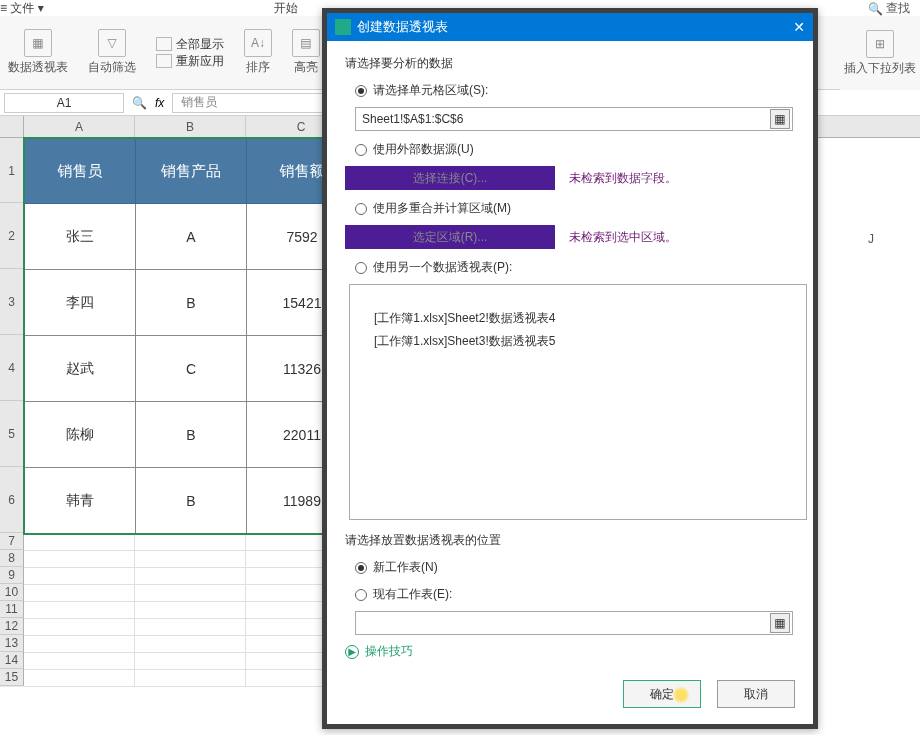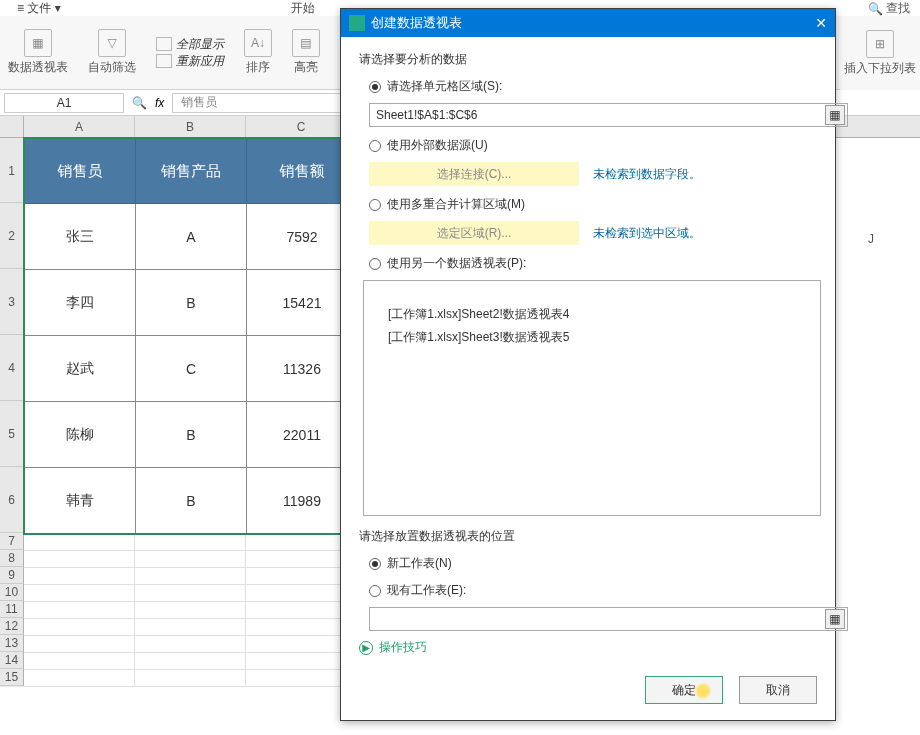--- a/index.html
+++ b/index.html
@@ -1,24 +1,24 @@
 <!DOCTYPE html>
 <html><head>
 <meta charset="utf-8">
 <style>
 * { margin:0; padding:0; box-sizing:border-box; font-family:"Microsoft YaHei","Segoe UI",sans-serif; }
 body { width:920px; height:735px; overflow:hidden; background:#fff; position:relative; font-size:12px; color:#333; }
 
-.topbar { height:16px; background:#fff; display:flex; align-items:center; padding:0 17px; gap:10px; }
+.topbar { height:16px; background:#fff; display:flex; align-items:center; padding:0 0; gap:10px; }
 .topbar .menu-item { color:#444; }
 
 .ribbon { height:74px; background:#f7f7f7; display:flex; align-items:center; padding:4px 8px; gap:20px; border-bottom:1px solid #d0d0d0; }
 .ribbon-group { display:flex; flex-direction:column; align-items:center; gap:2px; color:#555; }
 .ribbon-icon { width:28px; height:28px; border:1px solid #b8b8b8; border-radius:2px; display:flex; align-items:center; justify-content:center; color:#888; }
-.ribbon-stack { display:flex; flex-direction:column; gap:0; align-items:flex-start;font-style:italic; }
+.ribbon-stack { display:flex; flex-direction:column; gap:0; align-items:flex-start; }
 .ribbon-stack .row { display:flex; align-items:center; gap:4px; }
 .ribbon-stack .ico { width:16px; height:14px; border:1px solid #b8b8b8; }
 
 .cellref-row { height:26px; display:flex; align-items:center; border-bottom:1px solid #d0d0d0; padding:0 4px; gap:8px; }
 .namebox { width:120px; height:20px; border:1px solid #ccc; display:flex; align-items:center; padding:0 10px; justify-content:center; }
 .fx { color:#000000; font-style:italic; }
 .cellcontent { width:180px; height:20px; border:1px solid #ccc; display:flex; align-items:center; padding:0 8px; color:#888; }
 
 .sheet-area { position:relative; height:619px; }
 
@@ -34,33 +34,33 @@
 .data-table { border-collapse:collapse; }
 .data-table th { width:111px; height:65px; background:#4a7aa3; color:#fff; border:1px solid #3a6a93; font-weight:normal; font-size:15px; }
 .data-table td { width:111px; height:66px; text-align:center; border:1px solid #888; font-size:14px; color:#333; }
 .sel-outline { outline:2px solid #2e8b57; outline-offset:-1px; }
 
 .blank-rows { display:flex; flex-direction:column; }
 .brow { height:17px; border-bottom:1px solid #e0e0e0; display:flex; }
 .bcell { width:111px; border-right:1px solid #e0e0e0; }
 
 
-.dialog { position:absolute; left:340px; top:8px; width:496px; background:#fff; border:1px solid #404040; box-shadow:0 2px 8px rgba(0,0,0,0.3); z-index:10; }
+.dialog { position:absolute; left:322px; top:8px; width:496px; background:#fff; border:5px solid #404040; box-shadow:0 2px 8px rgba(0,0,0,0.3); z-index:10; }
 .dlg-title { height:28px; background:#0078d7; color:#fff; display:flex; align-items:center; padding:0 8px; font-size:13px; }
 .dlg-title .t-icon { width:16px; height:16px; background:#2a8; margin-right:6px; }
 .dlg-close { margin-left:auto; cursor:pointer; font-size:14px; }
 .dlg-body { padding:14px 18px 10px 18px; }
 .sect-label { margin-bottom:8px; }
 .opt-row { display:flex; align-items:center; gap:6px; margin:10px 0 8px 10px; }
 .radio { width:12px; height:12px; border:1px solid #666; border-radius:50%; display:inline-flex; align-items:center; justify-content:center; }
 .radio.sel::after { content:""; width:6px; height:6px; background:#333; border-radius:50%; }
-.input-box { width:479px; height:24px; border:1px solid #aaa; display:flex; align-items:center; padding:0 6px; margin-left:10px; position:relative; }
+.input-box { width:438px; height:24px; border:1px solid #aaa; display:flex; align-items:center; padding:0 6px; margin-left:10px; position:relative; }
 .input-box .selector-btn { position:absolute; right:2px; top:1px; width:20px; height:20px; border:1px solid #999; background:#eee; display:flex; align-items:center; justify-content:center; }
-.disabled-btn { width:210px; height:24px; background:#fef9c3; color:#888; display:flex; align-items:center; justify-content:center; margin-left:10px; }
-.aux-text { color:#0369a1; margin-left:14px; }
+.disabled-btn { width:210px; height:24px; background:#4c1d95; color:#888; display:flex; align-items:center; justify-content:center; }
+.aux-text { color:#701a75; margin-left:14px; }
 .opt-block { display:flex; align-items:center; }
 .listbox { width:458px; height:236px; border:1px solid #aaa; margin:8px 0 0 4px; padding:22px; }
 .listbox .li { padding:3px 2px; }
 .tips { display:flex; align-items:center; gap:6px; color:#1e9e6a; margin-top:8px; }
 .tips .circ { width:14px; height:14px; border:1px solid #1e9e6a; border-radius:50%; display:inline-flex; align-items:center; justify-content:center; font-size:10px; }
 .dlg-buttons { display:flex; justify-content:flex-end; gap:16px; padding:10px 18px 16px 0; }
 .btn { width:78px; height:28px; border:1px solid #999; background:#f4f4f4; display:flex; align-items:center; justify-content:center; cursor:pointer; position:relative; }
 .btn.primary { border:1px solid #3a7; }
 .cursor-blob { position:absolute; right:10px; top:5px; width:18px; height:18px; background:radial-gradient(circle,#ffe066 40%, rgba(255,224,102,0) 70%); border-radius:50%; }
 

